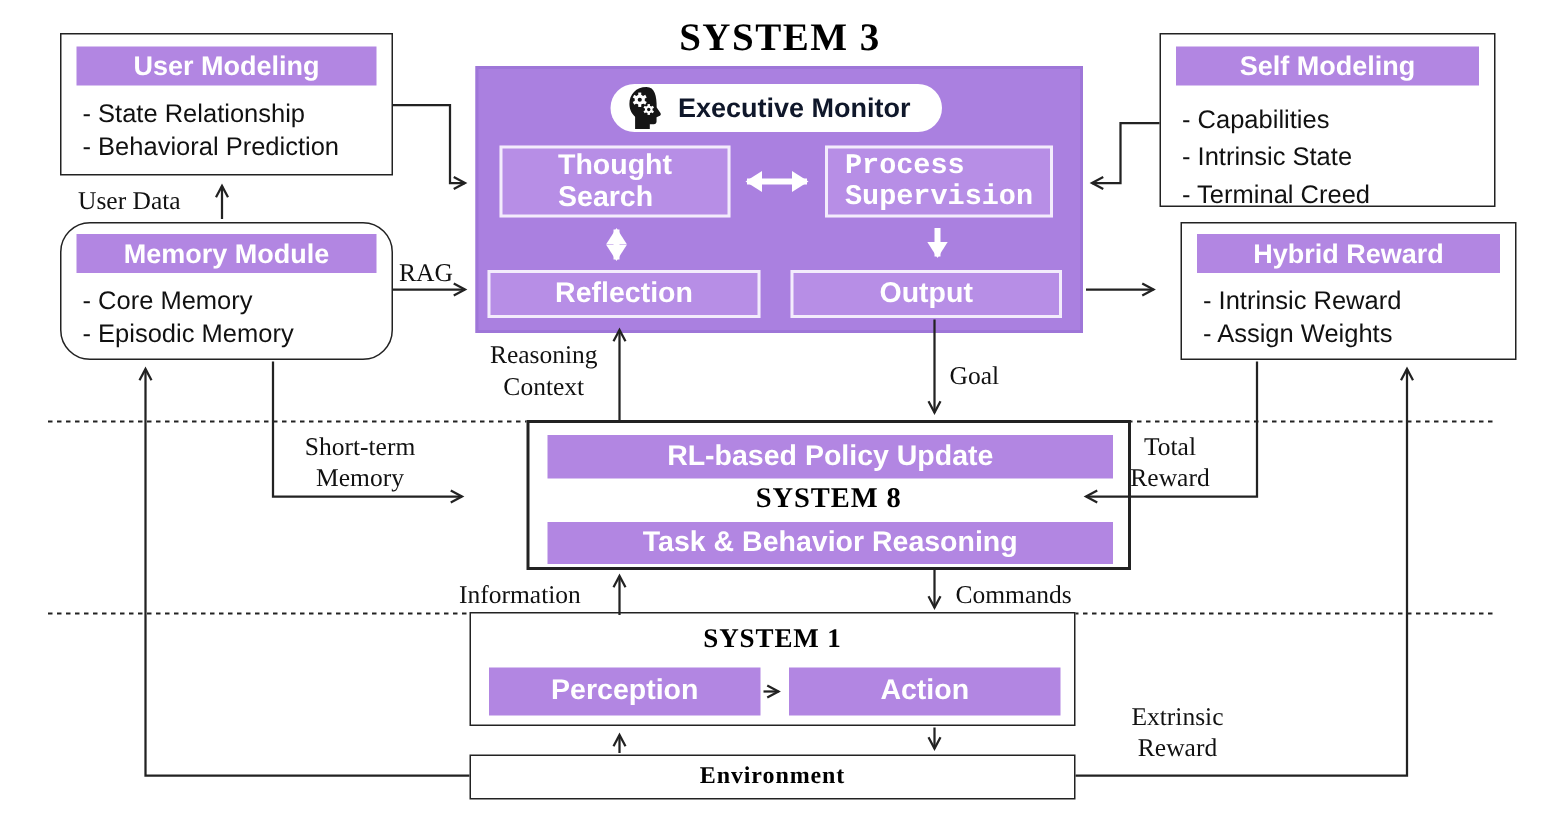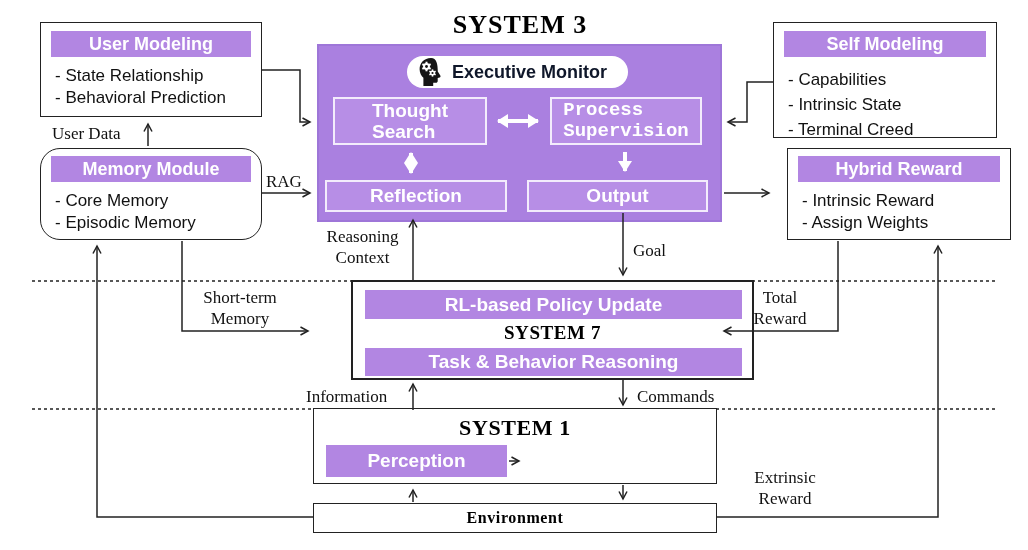--- a/index.html
+++ b/index.html
@@ -101,27 +101,28 @@
   <div class="abs wbox" style="left:773px;top:148px;width:224px;height:92px;margin-left:14px;">
     <div class="hdr" style="top:7px;">Hybrid Reward</div>
     <ul class="items" style="top:41px;line-height:22px;">
       <li>- Intrinsic Reward</li>
       <li>- Assign Weights</li>
     </ul>
   </div>
 
   <div class="abs wbox" style="left:315px;top:280px;width:403px;height:100px;border-width:2px;margin-left:36px;">
     <div class="pbar" style="left:12px;top:8px;width:377px;height:29px;">RL-based Policy Update</div>
-    <div class="abs serif ctr" style="left:0;top:40px;width:100%;font-size:19px;">SYSTEM 7</div>
+    <div class="abs serif ctr" style="left:0;top:40px;width:100%;font-size:19px;">SYSTEM 8</div>
     <div class="pbar" style="left:12px;top:66px;width:377px;height:28px;">Task &amp; Behavior Reasoning</div>
   </div>
 
   <div class="abs wbox" style="left:313px;top:408px;width:404px;height:76px;">
-    <div class="abs serif ctr" style="left:0;top:6px;width:100%;font-size:22px;">SYSTEM 1</div>
+    <div class="abs serif ctr" style="left:0;top:6px;width:100%;font-size:18px;">SYSTEM 1</div>
     <div class="pbar" style="left:12px;top:36px;width:181px;height:32px;text-align:center;">Perception</div>
+    <div class="pbar" style="left:212px;top:36px;width:181px;height:32px;">Action</div>
   </div>
 
   <div class="abs wbox serif ctr" style="left:313px;top:503px;width:404px;height:30px;font-size:16px;line-height:27px;">Environment</div>
 
   <div class="lbl" style="left:52px;top:124px;">User Data</div>
   <div class="lbl" style="left:266px;top:172px;">RAG</div>
   <div class="lbl ctr" style="left:315px;top:226px;width:95px;line-height:21px;">Reasoning
 Context</div>
   <div class="lbl" style="left:633px;top:241px;">Goal</div>
   <div class="lbl ctr" style="left:185px;top:287px;width:110px;line-height:21px;">Short-term

